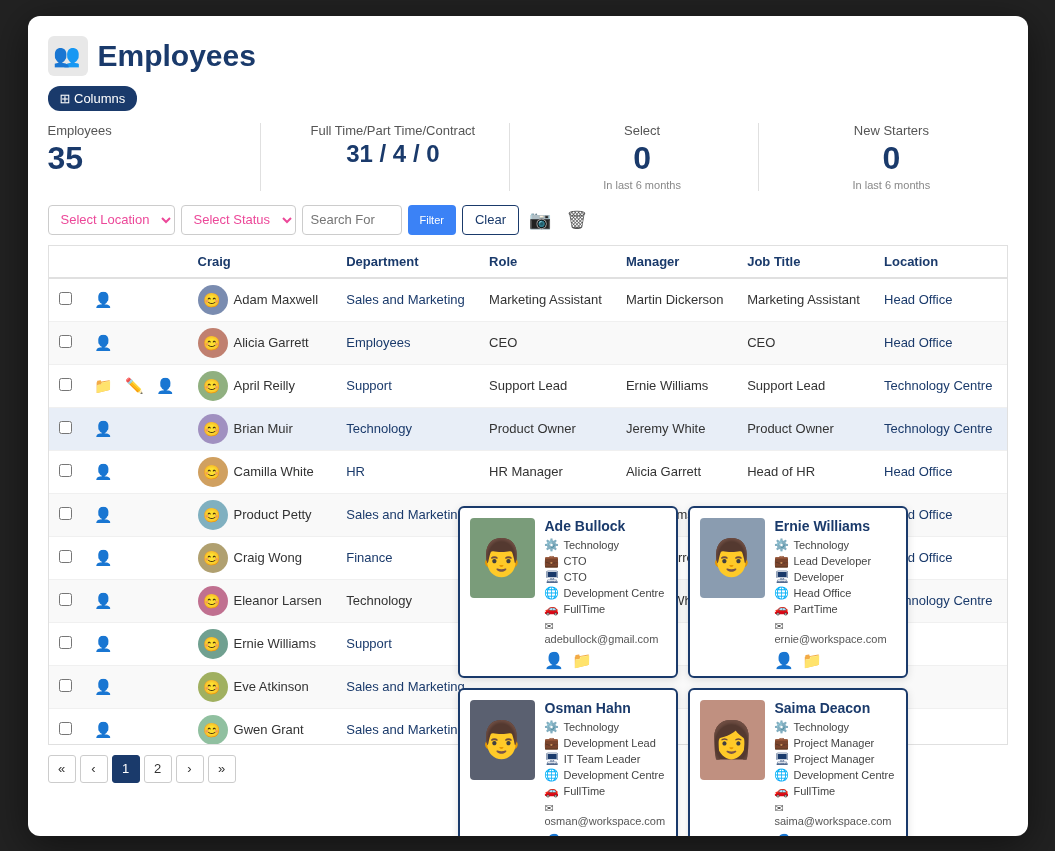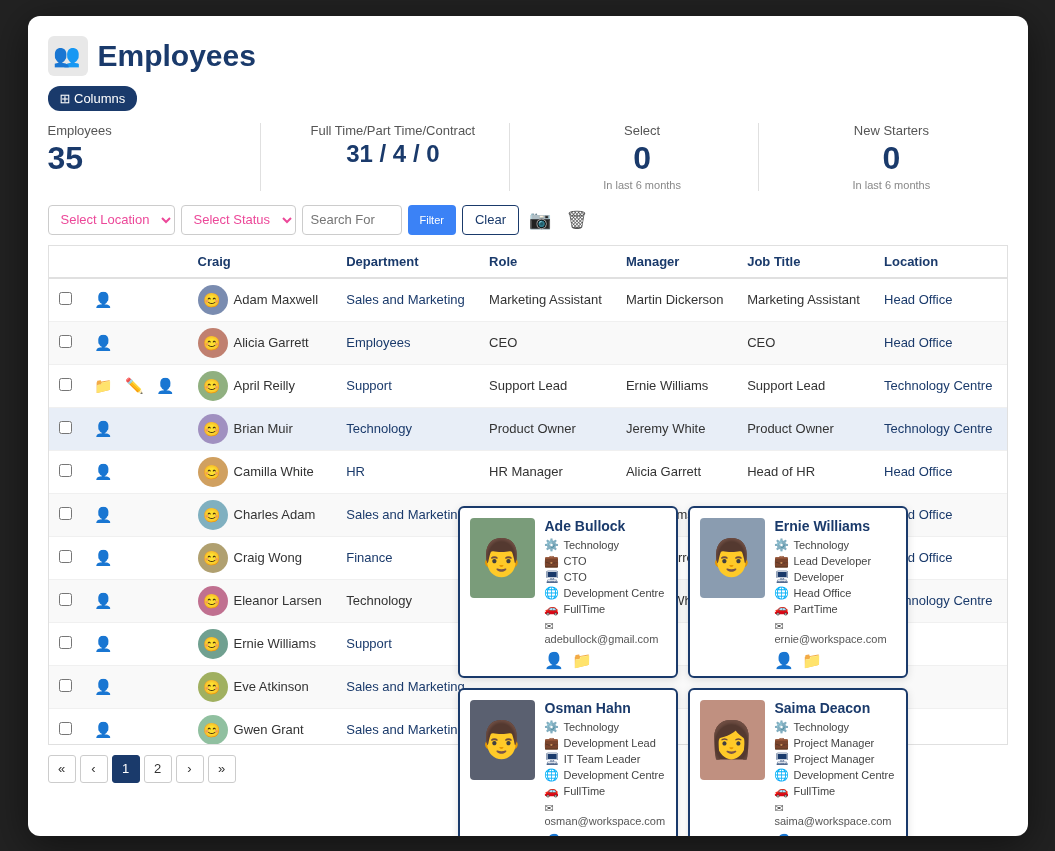--- a/index.html
+++ b/index.html
@@ -453,21 +453,21 @@
       <input type="checkbox" style="">
     </td>
     <td>
       <button class="row-action-btn">👤</button>
     </td>
     <td>
       <div class="name-cell">
         <div class="avatar" style="background:#80b0c0">
           <span style="font-size:14px">😊</span>
         </div>
-        <span>Charles Adam</span>
+        <span>Product Petty</span>
       </div>
     </td>
     <td>
       <span class="dept-link">Sales and Marketing</span>
     </td>
     <td>Sales Manager</td>
     <td>Stuart Armstrong</td>
     <td>Sales Manager</td>
     <td>
       <span class="loc-link">Head Office</span>

